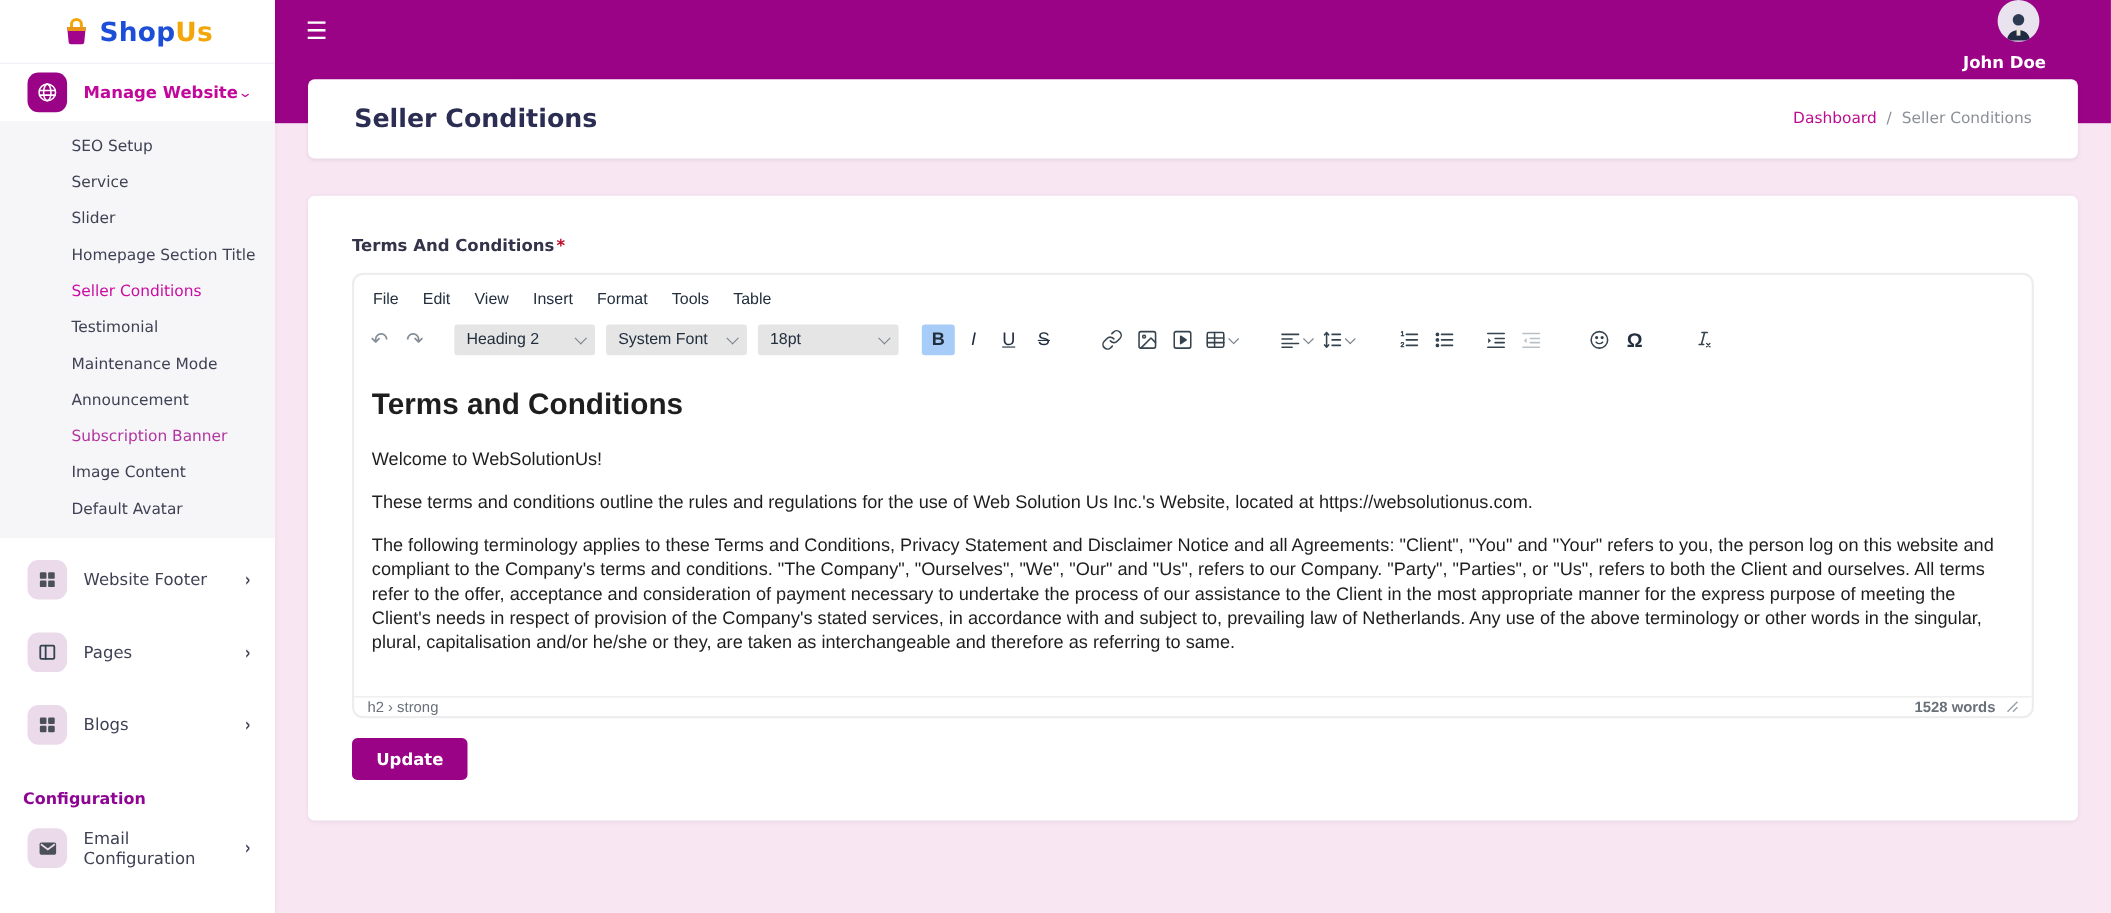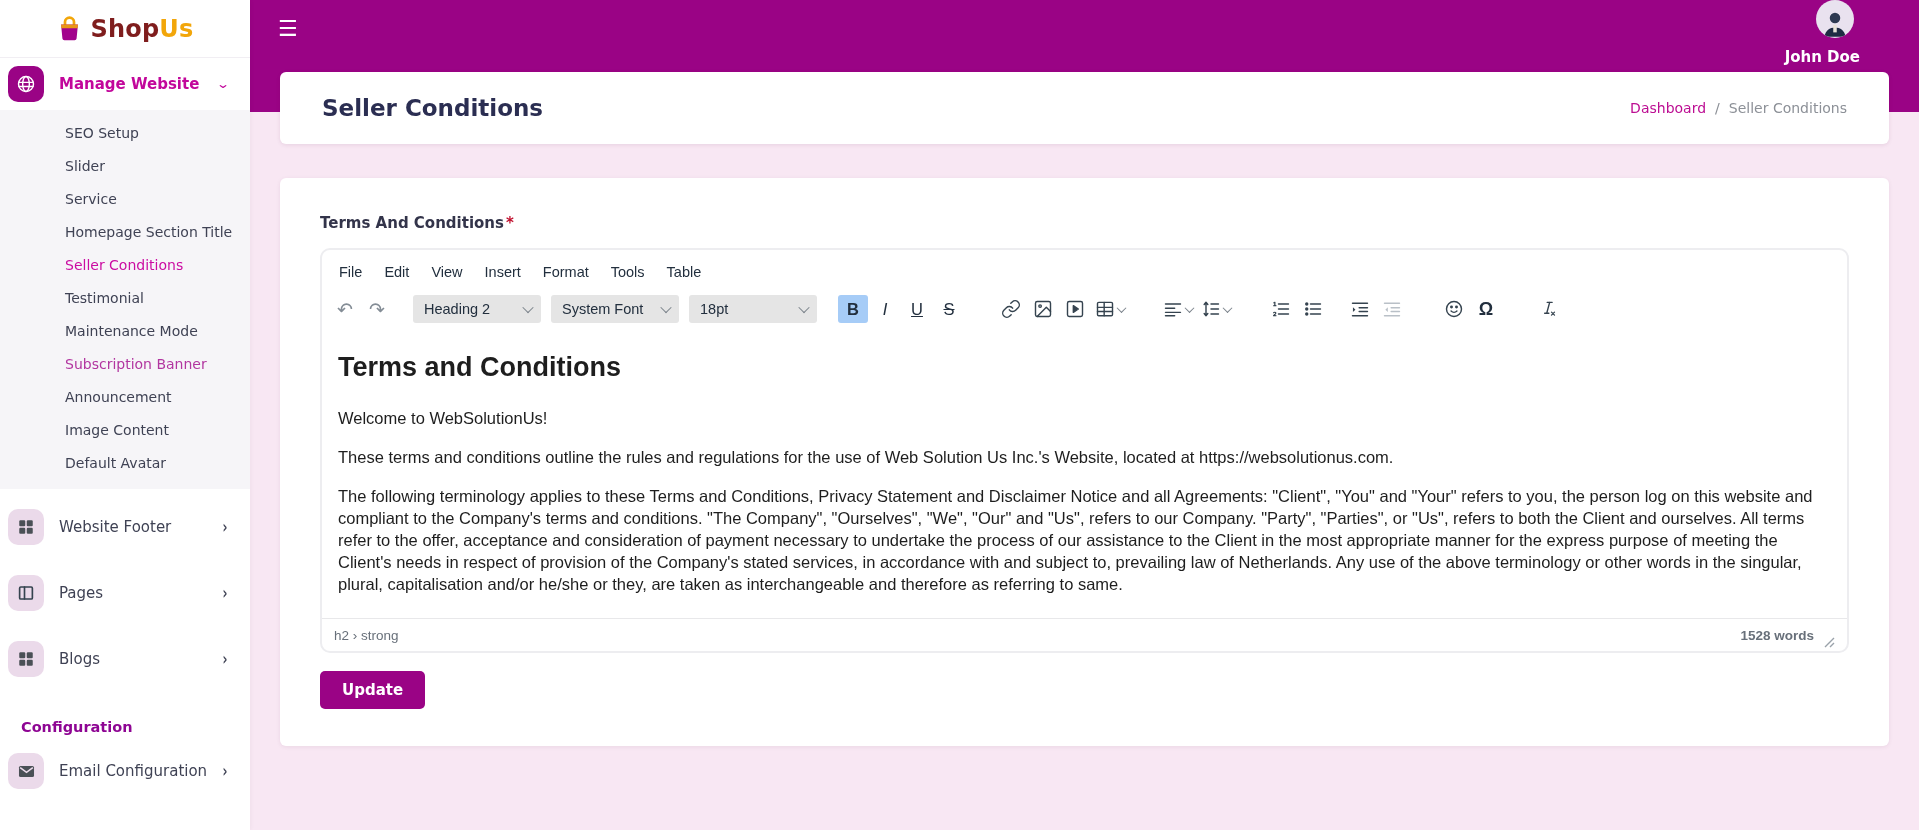--- a/index.html
+++ b/index.html
@@ -7,23 +7,23 @@
   body {
     font-family: "DejaVu Sans", "Liberation Sans", sans-serif;
     background:#F8E7F3; color:#3F4254; font-size:15px;
   }
   
   .sidebar { position:fixed; left:0; top:0; width:250px; height:830px; background:#fff;
              z-index:30; box-shadow:1px 0 4px rgba(0,0,0,.04); }
   .logo-bar { height:58px; display:flex; align-items:center; justify-content:center;
               gap:7px; border-bottom:1px solid #f1eef3; }
   .logo-text { font-size:24px; font-weight:800; letter-spacing:.2px; }
-  .logo-text .lp { color:#7f1d1d; } .logo-text .ls { color:#F2A60A; }
+  .logo-text .lp { color:#1d4ed8; } .logo-text .ls { color:#F2A60A; }
   .section-label { padding:22px 21px 10px; font-size:14.5px; font-weight:700; color:#8E0593; }
-  .side-row { display:flex; align-items:center; padding:8px 14px 8px 8px; cursor:pointer; }
+  .side-row { display:flex; align-items:center; padding:8px 14px 8px 25px; cursor:pointer; }
   .icon-sq { width:36px; height:36px; border-radius:10px; display:flex; align-items:center;
              justify-content:center; flex:0 0 36px; }
   .icon-sq.purple { background:#9A0385; }
   .icon-sq.lav { background:#EBDAEA; }
   .side-row .lbl { margin-left:15px; font-size:15px; color:#3F4254; flex:1; }
   .side-row .lbl.magenta { color:#C2079B; font-weight:600; }
   .chev-r { color:#3F4254; font-size:15px; font-weight:700; transform:scale(.8,1.15); margin-right:8px;}
   .chev-d { color:#C2079B; font-size:12px; margin-right:8px; transform:scaleX(1.4);}
   .submenu { background:#F6F5F8; padding:6px 0 10px; }
   .submenu .sub-item { padding:8.5px 10px 8.5px 65px; font-size:14px; color:#3F4254; cursor:pointer; }
@@ -73,21 +73,21 @@
   .sel-chev, .tb-chev { width:8px; height:8px; border-right:1.6px solid #7A828A;
             border-bottom:1.6px solid #7A828A; transform:rotate(45deg) translate(-1px,-1px); }
   .tb-chev { margin-left:3px; width:7px; height:7px; }
   .undo-redo { font-size:19px; color:#848D96; font-weight:400; }
   
   .mce-content { flex:1; overflow:hidden; padding:18px 16px 0; color:#222; }
   .mce-content h2 { font-size:27px; font-weight:700; margin:5px 0 24px; color:#1e1e1e;
                     font-family:"Liberation Sans", sans-serif; }
   .mce-content p { font-size:16.5px; line-height:22px; margin:0 0 17px; color:#1e1e1e; }
   
-  .mce-status { height:33px; border-top:1px solid #E8E8EA; display:flex; align-items:center;
+  .mce-status { height:18px; border-top:1px solid #E8E8EA; display:flex; align-items:center;
                 padding:0 12px; font-size:13.5px; color:#68707A; }
   .word-count { margin-left:auto; margin-right:10px;font-weight:bold; }
   .grip { width:11px; height:11px; align-self:flex-end; margin-bottom:3px; cursor:nwse-resize; }
   
   .update-btn { margin-top:18px; display:inline-block; background:#9A0385; color:#fff; border:none;
                 font-family:"DejaVu Sans", sans-serif; font-size:15px; font-weight:600;
                 padding:10px 22px; border-radius:5px; cursor:pointer; }
   svg.ic { stroke:#35434F; stroke-width:1.7; fill:none; stroke-linecap:round; stroke-linejoin:round; }
   svg.ic.w { stroke:#fff; } svg.ic.dim { stroke:#B9C0C7; }
 </style>
@@ -113,28 +113,28 @@
         <line x1="3.4" y1="10" x2="20.6" y2="10"></line>
           <line x1="3.6" y1="15" x2="20.4" y2="15"></line>
       </svg>
     </span>
     <span class="lbl magenta">Manage Website</span>
     <span class="chev-d">⌄</span>
   </div>
 
   <div class="submenu">
     <div class="sub-item">SEO Setup</div>
+    <div class="sub-item">Service</div>
     <div class="sub-item">Slider</div>
-    <div class="sub-item">Service</div>
     <div class="sub-item">Homepage Section Title</div>
     <div class="sub-item active">Seller Conditions</div>
     <div class="sub-item">Testimonial</div>
     <div class="sub-item">Maintenance Mode</div>
+    <div class="sub-item">Announcement</div>
     <div class="sub-item hl">Subscription Banner</div>
-    <div class="sub-item">Announcement</div>
     <div class="sub-item">Image Content</div>
     <div class="sub-item">Default Avatar</div>
   </div>
 
   <div class="side-row" style="margin-top:12px">
     <span class="icon-sq lav">
       <svg width="18" height="18" viewBox="0 0 24 24" fill="#4A5056">
         <rect x="3" y="3" width="8" height="8" rx="1.5"></rect>
           <rect x="13" y="3" width="8" height="8" rx="1.5"></rect>
         <rect x="3" y="13" width="8" height="8" rx="1.5"></rect>

